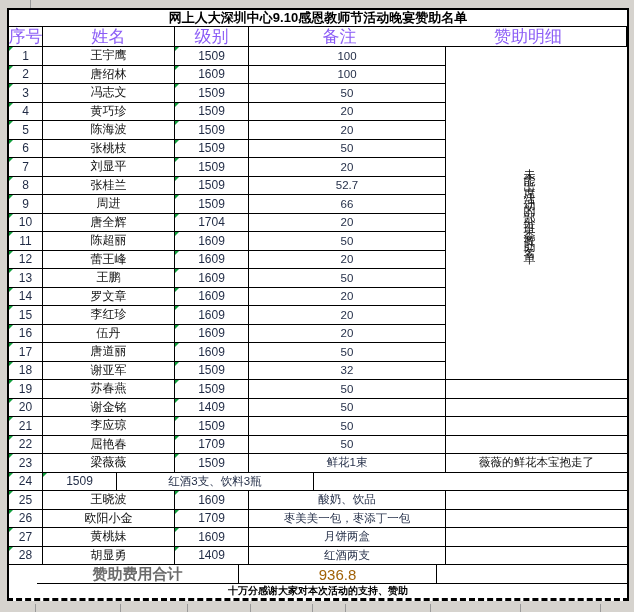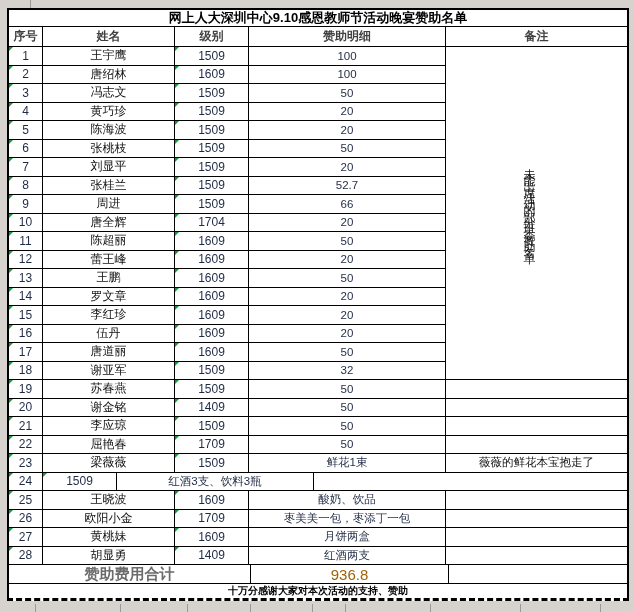--- a/index.html
+++ b/index.html
@@ -33,38 +33,38 @@
     display:flex; align-items:center; justify-content:center;
     overflow:hidden; white-space:nowrap; position:relative;
     font-size:12px; color:#111;
   }
   .c-no    { width:34px; }
   .c-name  { width:132px; }
   .c-level { width:74px; }
   .c-detail{ width:197px; font-size:11.5px; }
   .c-remark{ flex:1; border-right:none; font-size:11.5px; }
   .no-bottom { border-bottom:none; }
-  .header-row .cell { font-weight:bold; font-size:12px; color:#404040; }
+  .header-row .cell { font-weight:normal; font-size:17px; color:#8b5cf6; }
   .num { color:#1f2a44; }
   .tri {
     position:absolute; left:0; top:0; width:0; height:0;
     border-top:4px solid #0f9d3a; border-right:4px solid transparent;
   }
   .merged-remark-text {
     position:absolute; left:439px; top:38px; width:180px; height:332px;
     display:flex; align-items:center; justify-content:center;
     writing-mode:vertical-rl; text-orientation:upright;
     font-size:12px; letter-spacing:6px; color:#111;
     pointer-events:none;
   }
   .total-row { height:19px; }
   .total-label {
-    width:242px; border-right:1px solid #000; border-bottom:1px solid #000;
+    width:202px; border-right:1px solid #000; border-bottom:1px solid #000;
     display:flex; align-items:center; justify-content:center;
-    font-size:15px; font-weight:bold; color:#6b6b6b; white-space:nowrap;
+    font-size:15px; font-weight:bold; color:#6b6b6b; white-space:nowrap;margin-left:28px;
   }
   .total-value {
     width:198px; border-right:1px solid #000; border-bottom:1px solid #000;
     display:flex; align-items:center; justify-content:center;
     font-size:15px; color:#a16207; font-weight:normal;
   }
   .total-remark { flex:1; border-bottom:1px solid #000; }
   .footer-row {
     flex:1; display:flex; align-items:center; justify-content:center;
     font-size:10px; font-weight:bold; color:#000; white-space:nowrap;
@@ -83,22 +83,22 @@
   <div class="gridline-v strip-top" style="left:30px;"></div>
 
   <div class="sheet-table">
 
     <div class="title-row cell-row">网上人大深圳中心9.10感恩教师节活动晚宴赞助名单</div>
 
     <div class="header-row">
       <div class="cell c-no">序号</div>
       <div class="cell c-name">姓名</div>
       <div class="cell c-level">级别</div>
+      <div class="cell c-remark">备注</div>
       <div class="cell c-detail">赞助明细</div>
-      <div class="cell c-remark">备注</div>
     </div>
 
     <div id="rows-container">
   <div class="data-row">
     <div class="cell c-no num">
       <span class="tri"></span>
       <span>1</span>
     </div>
     <div class="cell c-name">
       <span>王宇鹰</span>

